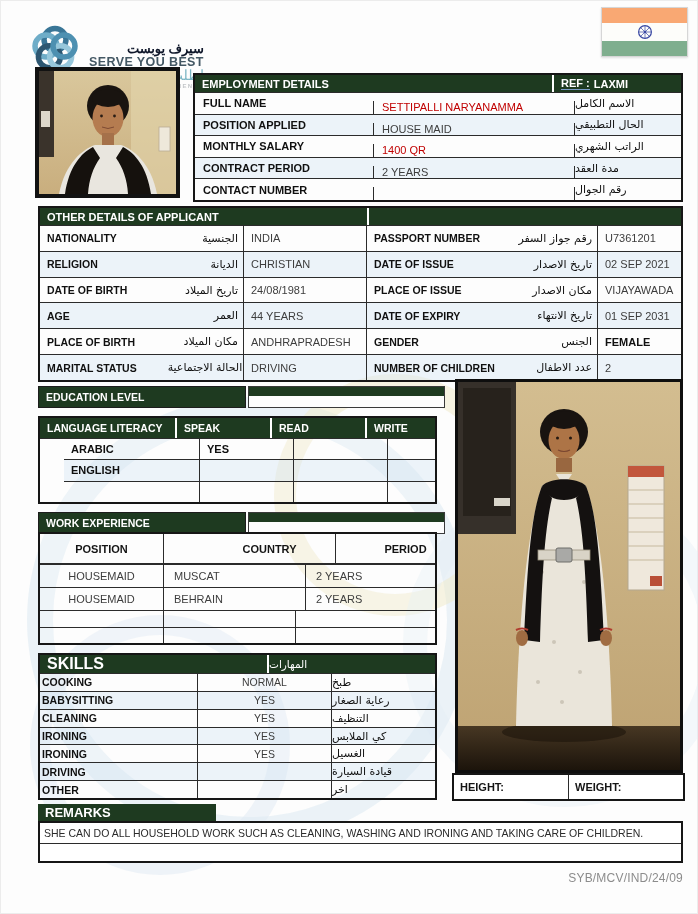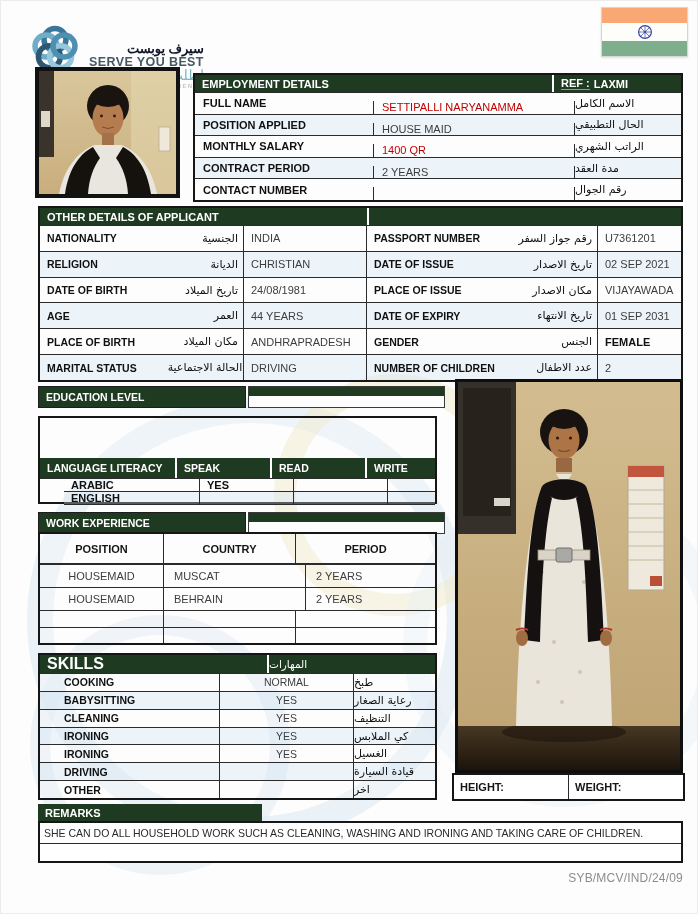--- a/index.html
+++ b/index.html
@@ -74,64 +74,64 @@
 
   
   .bar{position:absolute;left:38px;width:407px;height:22px;display:flex;}
   .bar-title{width:199px;background:var(--green);border:1px solid #1d1d1d;color:#fff;font-weight:bold;font-size:10.5px;display:flex;align-items:center;padding-left:7px;}
   .bar-rest{flex:1;margin-left:2px;border:1px solid #3a3a3a;background:linear-gradient(to bottom,var(--green) 0 9px,#fdfdfd 9px);}
   .edu{top:386px;}
   .workbar{top:512px;}
 
   
   .lang{position:absolute;left:38px;top:416px;width:395px;height:84px;border:2px solid var(--bdr-dark);display:flex;flex-direction:column;background:rgba(255,255,255,.15);}
-  .lang-head{display:flex;height:20px;background:var(--green);flex:none;border-bottom:1px solid var(--bdr);margin-top:40px;}
+  .lang-head{display:flex;height:20px;background:var(--green);flex:none;border-bottom:1px solid var(--bdr);}
   .lh{display:flex;align-items:center;padding-left:7px;color:#fff;font-weight:bold;font-size:10.5px;border-right:2px solid #fff;}
   .lh:last-child{border-right:none;}
   .lang-body{flex:1;display:flex;flex-direction:column;padding-left:24px;}
   .lrow{flex:1;display:flex;border-top:1px solid var(--bdr);}
   .lrow:first-child{border-top:none;}
   .lc{padding-left:7px;border-right:1px solid var(--bdr);}
   .lc:last-child{border-right:none;}
   .lc1{width:128px;}.lc2{width:86px;}.lc3{width:86px;}.lc4{flex:1;}
 
   
   .work{position:absolute;left:38px;top:532px;width:395px;height:109px;border:2px solid var(--bdr-dark);display:flex;flex-direction:column;background:rgba(255,255,255,.15);}
-  .work-head{display:flex;height:29px;border-bottom:1px solid var(--bdr);flex:none;}
+  .work-head{display:flex;height:29px;border-bottom:1px solid var(--bdr);flex:none;gap:40px;}
   .wh{display:flex;align-items:center;justify-content:center;font-weight:bold;font-size:11px;border-right:1px solid var(--bdr);}
   .wh:last-child{border-right:none;}
   .wc1{width:123px;}.wc2{width:131px;}.wc3{flex:1;}
   .wrow{display:flex;border-top:1px solid var(--bdr);}
   .wrow:first-child{border-top:none;}
   .wrow.data{height:22px;flex:none;}
   .wrow.blank{flex:1;}
   .wc{border-right:1px solid var(--bdr);}
   .wc:last-child{border-right:none;}
   .w-pos{justify-content:center;color:#3d3d3d;}
   .w-left{padding-left:10px;color:#3d3d3d;}
 
   
   .skills{position:absolute;left:38px;top:653px;width:395px;height:143px;border:2px solid var(--bdr-dark);display:flex;flex-direction:column;background:rgba(255,255,255,.15);}
   .shead{display:flex;height:18px;background:var(--green);flex:none;border-bottom:1px solid var(--bdr);}
   .shead-l{width:220px;display:flex;align-items:center;padding-left:7px;color:#fff;font-weight:bold;font-size:16px;border-right:2px solid #fff;}
   .shead-r{flex:1;display:flex;align-items:center;justify-content:flex-end;padding-right:7px;color:#fff;font-size:10.5px;}
   .skills-body{flex:1;display:flex;flex-direction:column;}
   .srow{flex:1;display:flex;border-top:1px solid var(--bdr);}
   .srow:first-child{border-top:none;}
-  .s-label{width:155px;padding-left:24px;font-size:10.5px;border-right:1px solid var(--bdr);}
+  .s-label{width:155px;padding-left:2px;font-size:10.5px;border-right:1px solid var(--bdr);}
   .s-value{width:133px;justify-content:center;color:#3d3d3d;font-size:10.5px;border-right:1px solid var(--bdr);}
   .s-ar{flex:1;justify-content:flex-end;padding-right:7px;}
 
   
   .hw{position:absolute;left:452px;top:773px;width:229px;height:24px;border:2px solid var(--bdr-dark);display:flex;background:#fff;}
   .hw-cell{flex:1;display:flex;align-items:center;padding-left:6px;font-weight:bold;font-size:11px;}
   .hw-cell:first-child{border-right:1px solid var(--bdr);}
 
   
-  .remarks-tab{position:absolute;left:38px;top:804px;width:224px;height:17px;display:flex;align-items:center;padding-left:7px;font-size:11px;box-sizing:border-box;}
+  .remarks-tab{position:absolute;left:38px;top:804px;width:178px;height:17px;display:flex;align-items:center;padding-left:7px;font-size:13px;box-sizing:border-box;}
   .remarks-box{position:absolute;left:38px;top:821px;width:641px;height:38px;border:2px solid var(--bdr-dark);display:flex;flex-direction:column;background:#fff;}
   .remarks-line{height:20px;border-bottom:1px solid var(--bdr);display:flex;align-items:center;padding-left:4px;font-size:10.5px;color:#2b2b2b;white-space:nowrap;}
   .remarks-empty{flex:1;}
 
   .footer-code{position:absolute;right:15px;top:871px;font-size:12px;color:#8c8c8c;letter-spacing:.2px;}
 </style>
 </head>
 <body>
 
 <div class="page">

